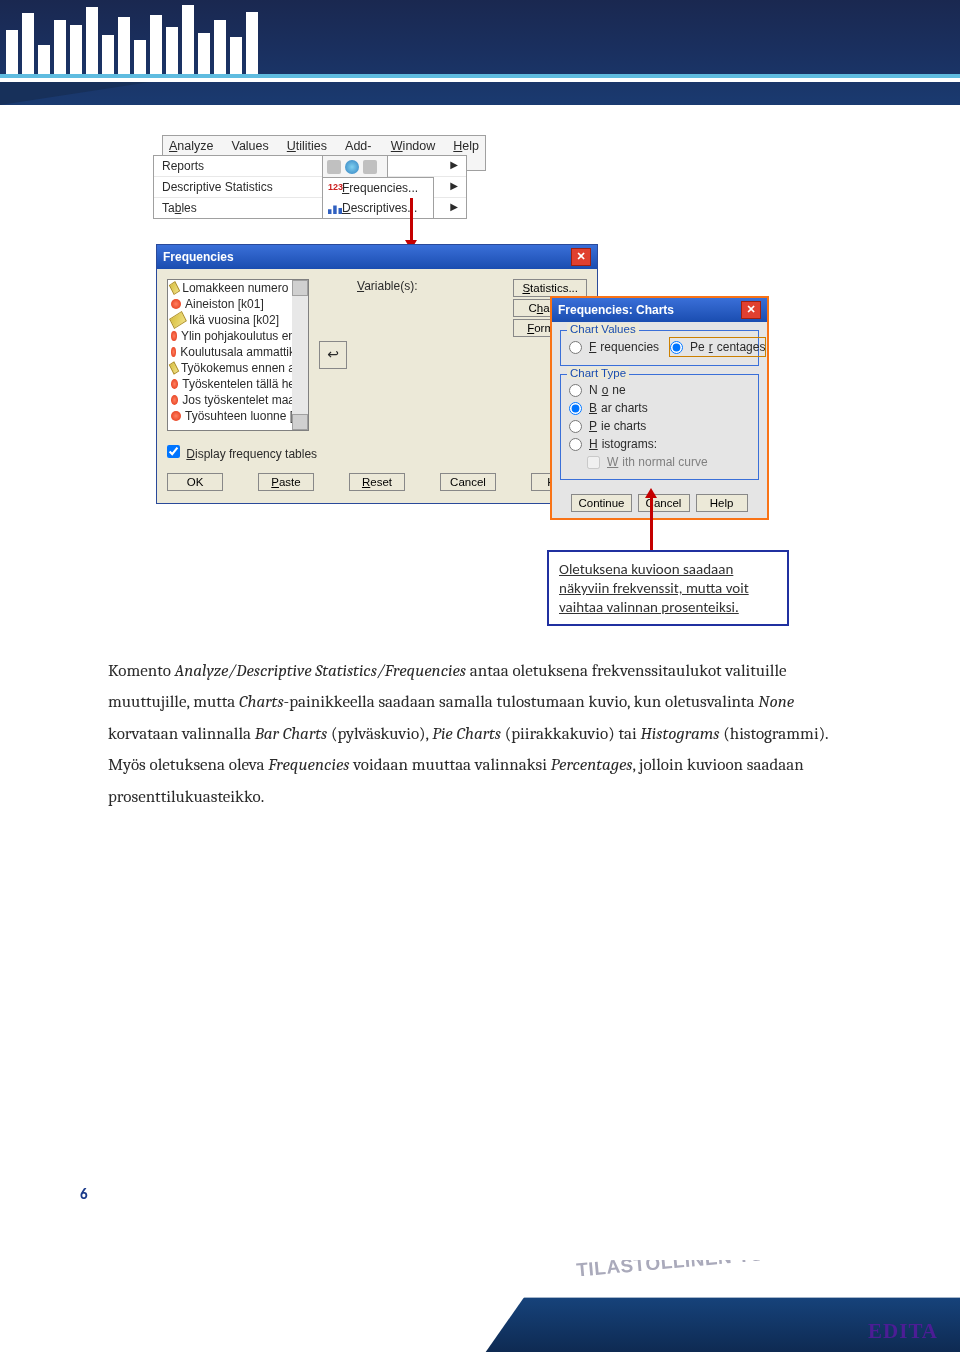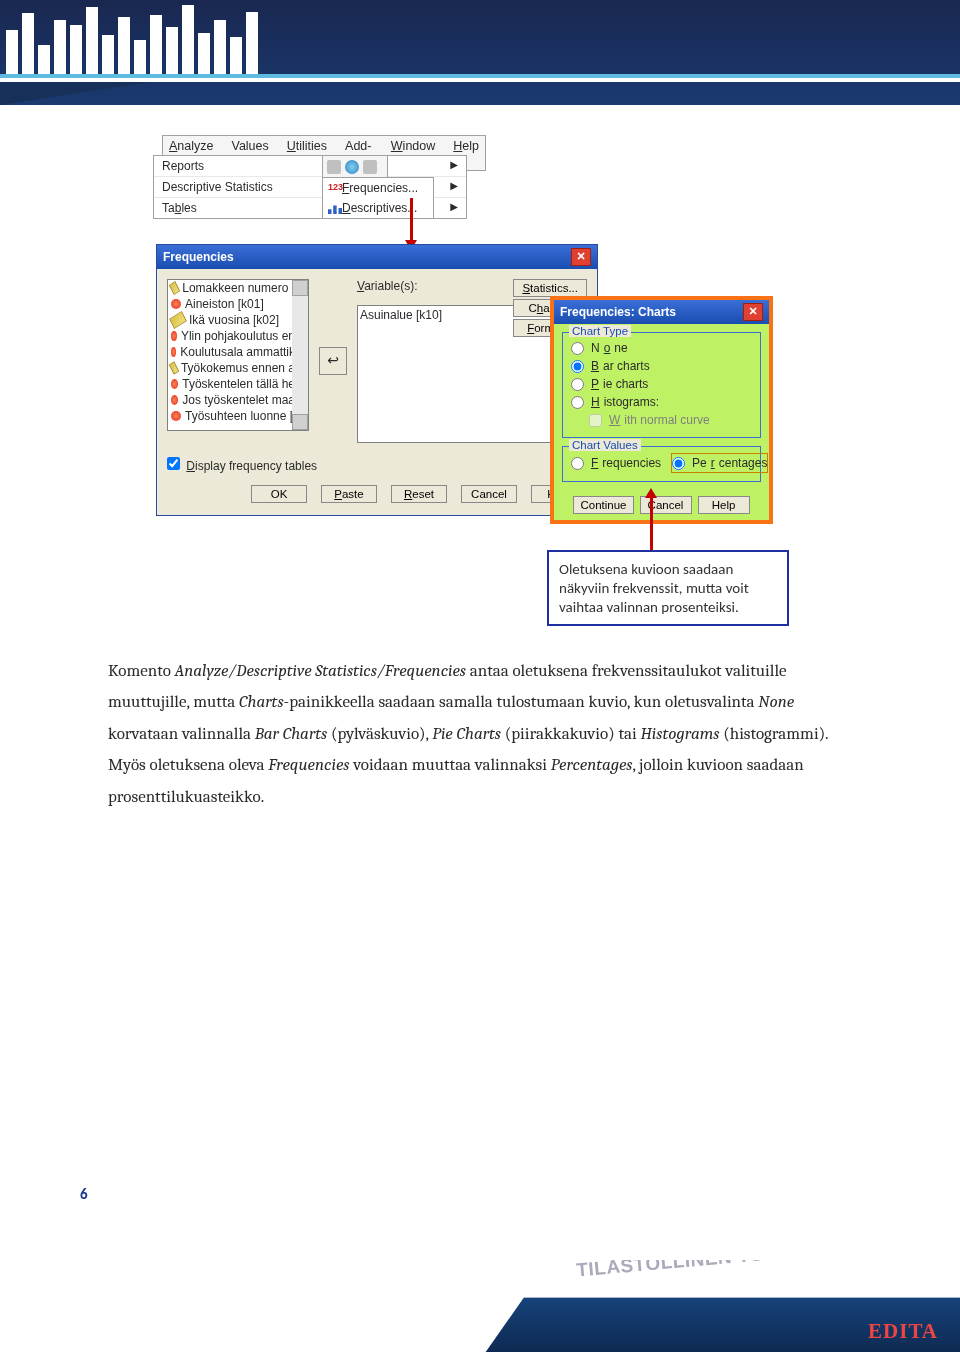--- a/index.html
+++ b/index.html
@@ -38,48 +38,48 @@
 .listbox .scroll .btn.dn { bottom:0;}
 .ic-ruler { width:12px; height:10px; background:linear-gradient(135deg,#d8c040,#f0e080); transform:skewY(-10deg) rotate(-25deg); border:1px solid #b09020;}
 .ic-ball { width:10px; height:10px; border-radius:50%; background:radial-gradient(#ff8060,#e03010);}
 .move-btn { align-self:center; width:26px; height:26px; background:#ece9d8; border:1px solid #888; text-align:center; line-height:24px; font-size:14px;}
 .varbox { flex:1;}
 .varbox .lbl { margin-bottom:12px;}
 .varbox .list { background:#fff; border:1px solid #808080; height:132px; padding:2px;}
 .sidebtns { position:absolute; right:10px; top:10px; display:flex; flex-direction:column; gap:2px;}
 .sidebtns button, .btnrow button { font-family:Tahoma,Arial,sans-serif; font-size:11.5px; background:#ece9d8; border:1px solid #888; padding:2px 8px; min-width:56px;}
 .freq-dlg .chkrow { padding:4px 10px;}
-.btnrow { display:flex; gap:14px; justify-content:flex-end; padding:8px 10px 12px;}
-
-.charts-dlg { position:absolute; top:296px; left:550px; width:215px; background:#bef264; border:4px solid #f97316; font-family:Tahoma, Arial, sans-serif; font-size:12px;}
+.btnrow { display:flex; justify-content:space-between; padding:8px 10px 12px;}
+
+.charts-dlg { position:absolute; top:296px; left:550px; width:215px; background:#e5e5e5; border:2px solid #f97316; font-family:Tahoma, Arial, sans-serif; font-size:12px;}
 .charts-dlg .titlebar { background:linear-gradient(#3a6fd8,#1a4db0); color:#fff; font-weight:bold; padding:3px 6px; display:flex; justify-content:space-between; align-items:center;}
 .charts-dlg .titlebar .close { background:#e04030; color:#fff; width:18px; height:16px; text-align:center; border:1px solid #a02010; font-weight:bold; font-size:11px; line-height:14px;}
 .fieldset { border:1px solid #3a6fd8; margin:8px; padding:6px 8px 8px; position:relative;}
 .fieldset .legend { position:absolute; top:-8px; left:6px; background:#ece9d8; color:#1a4db0; padding:0 3px; font-size:11.5px;}
 .fieldset label { display:flex; gap:4px; align-items:center; padding:2px 0;}
 .fieldset .sub { margin-left:18px; color:#808080;}
 .charts-dlg .btnrow2 { display:flex; gap:6px; justify-content:center; padding:6px;}
 .charts-dlg .btnrow2 button { font-family:Tahoma,Arial,sans-serif; font-size:11.5px; background:#ece9d8; border:1px solid #888; padding:2px 6px; min-width:52px;}
 .highlight { border:1px solid #cc8000; padding:0 2px;}
 .red-arrow2 { position:absolute; top:498px; left:650px; width:3px; height:52px; background:#c40000;}
 .red-arrow2::before { content:""; position:absolute; top:-10px; left:-5px; border-left:6px solid transparent; border-right:6px solid transparent; border-bottom:10px solid #c40000;}
 
-.callout { position:absolute; top:550px; left:547px; width:218px; border:2px solid #2030a0; padding:8px 10px; font-family:Calibri, Arial, sans-serif; font-size:15px; color:#333; line-height:1.25;}
+.callout { position:absolute; top:550px; left:547px; width:218px; border:2px solid #2030a0; padding:8px 10px; font-family:Calibri, Arial, sans-serif; font-size:15px; color:#333; line-height:1.25;text-decoration:underline;}
 
 .bodytext { position:absolute; top:655px; left:108px; width:740px; font-size:17px; line-height:1.85;}
 .bodytext em { font-style:italic;}
 
 .footer { position:absolute; top:1185px; left:80px; right:0;}
 .footer .t1 { color:#1a3a8a; font-family:Calibri,Arial,sans-serif; font-size:16px; font-weight:bold;}
 .footer .t2 { color:#1a3a8a; font-family:Calibri,Arial,sans-serif; font-size:15px; font-weight:bold;}
 .footer .t3 { font-family:Calibri,Arial,sans-serif; font-size:13.5px; margin-top:22px;}
 .footer-band { position:absolute; top:1260px; left:0; right:0; height:98px; overflow:hidden;}
 .footer-band .diag { position:absolute; right:0; bottom:6px; width:520px; height:98px; background:linear-gradient(to top,#0e2a52,#16427a 55%,transparent 56%); transform:skewX(-35deg) translateX(80px);}
 .footer-band .tilast { position:absolute; right:120px; top:-12px; font-family:Arial,sans-serif; font-weight:bold; font-size:19px; color:#aab; transform:rotate(-5deg); letter-spacing:0.5px;}
-.footer-band .edita { position:absolute; right:22px; bottom:14px; font-family:Georgia,serif; font-weight:bold; font-size:21px; color:#ef4444; letter-spacing:1px;}
+.footer-band .edita { position:absolute; right:22px; bottom:14px; font-family:Georgia,serif; font-weight:bold; font-size:21px; color:#4c1d95; letter-spacing:1px;}
 input[type=radio],input[type=checkbox]{margin:0 3px 0 0;}
 </style>
 </head>
 <body>
 
 <div class="header-band">
   <div class="bars">
     <span style="height:45px"></span>
       <span style="height:62px"></span>
       <span style="height:30px"></span>
@@ -189,23 +189,20 @@
           <span>Työsuhteen luonne [...</span>
         </div>
       <div class="scroll">
           <div class="btn up"></div>
           <div class="btn dn"></div>
         </div>
     </div>
     <div class="move-btn">↩</div>
     <div class="varbox">
       <div class="lbl"><u>V</u>ariable(s):</div>
-      <div class="list">
-        <div class="item"><span class="ic-ball"></span><span>Asuinalue [k10]</span></div>
-      </div>
     </div>
     <div class="sidebtns">
       <button><u>S</u>tatistics...</button>
       <button>C<u>h</u>arts...</button>
       <button><u>F</u>ormat...</button>
     </div>
   </div>
   <div class="chkrow"><label><input type="checkbox" checked="" style=""> <u>D</u>isplay frequency tables</label></div>
   <div class="btnrow">
     <button>OK</button>
@@ -215,34 +212,34 @@
     <button>Help</button>
   </div>
 </div>
 
 <div class="charts-dlg">
   <div class="titlebar">
     <span>Frequencies: Charts</span>
     <span class="close">✕</span>
   </div>
   <div class="fieldset">
+    <span class="legend">Chart Values</span>
+    <div style="display:flex;gap:10px;">
+      <label><input type="radio" name="cv" style=""> <u>F</u>requencies</label>
+      <label class="highlight"><input type="radio" name="cv" checked="" style=""> Pe<u>r</u>centages</label>
+    </div>
+  </div>
+  <div class="fieldset">
     <span class="legend">Chart Type</span>
     <label><input type="radio" name="ct" style=""> N<u>o</u>ne</label>
     <label><input type="radio" name="ct" checked="" style=""> <u>B</u>ar charts</label>
     <label><input type="radio" name="ct" style=""> <u>P</u>ie charts</label>
     <label><input type="radio" name="ct" style=""> <u>H</u>istograms:</label>
     <label class="sub"><input type="checkbox" disabled="" style=""> <u>W</u>ith normal curve</label>
   </div>
-  <div class="fieldset">
-    <span class="legend">Chart Values</span>
-    <div style="display:flex;gap:10px;">
-      <label><input type="radio" name="cv" style=""> <u>F</u>requencies</label>
-      <label class="highlight"><input type="radio" name="cv" checked="" style=""> Pe<u>r</u>centages</label>
-    </div>
-  </div>
   <div class="btnrow2">
     <button>Continue</button>
     <button>Cancel</button>
     <button>Help</button>
   </div>
 </div>
 
 <div class="red-arrow2"></div>
 
 <div class="callout">Oletuksena kuvioon saadaan näkyviin frekvenssit, mutta voit vaihtaa valinnan prosenteiksi.</div>

